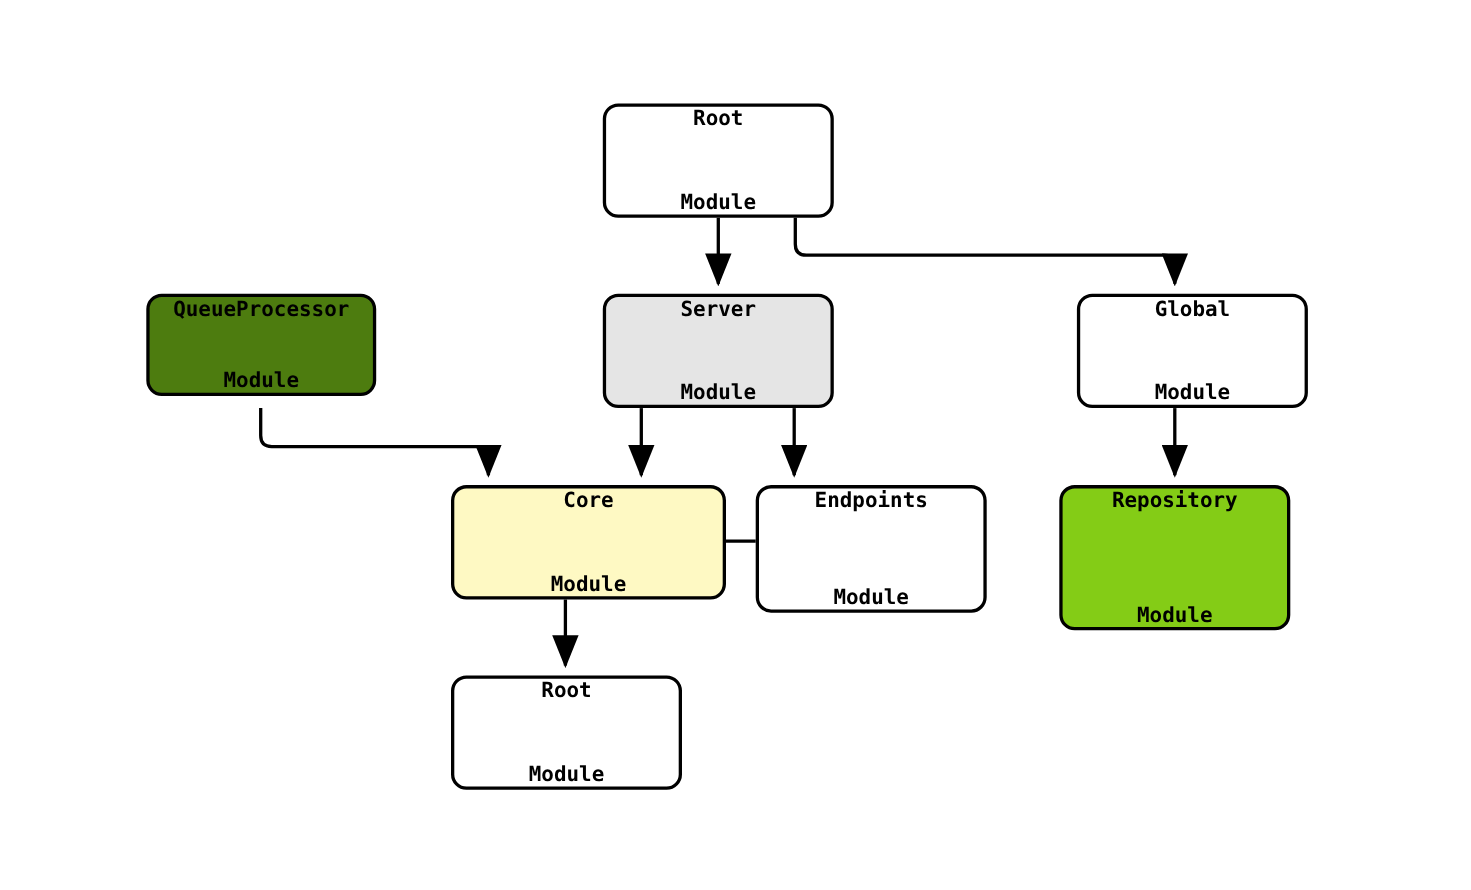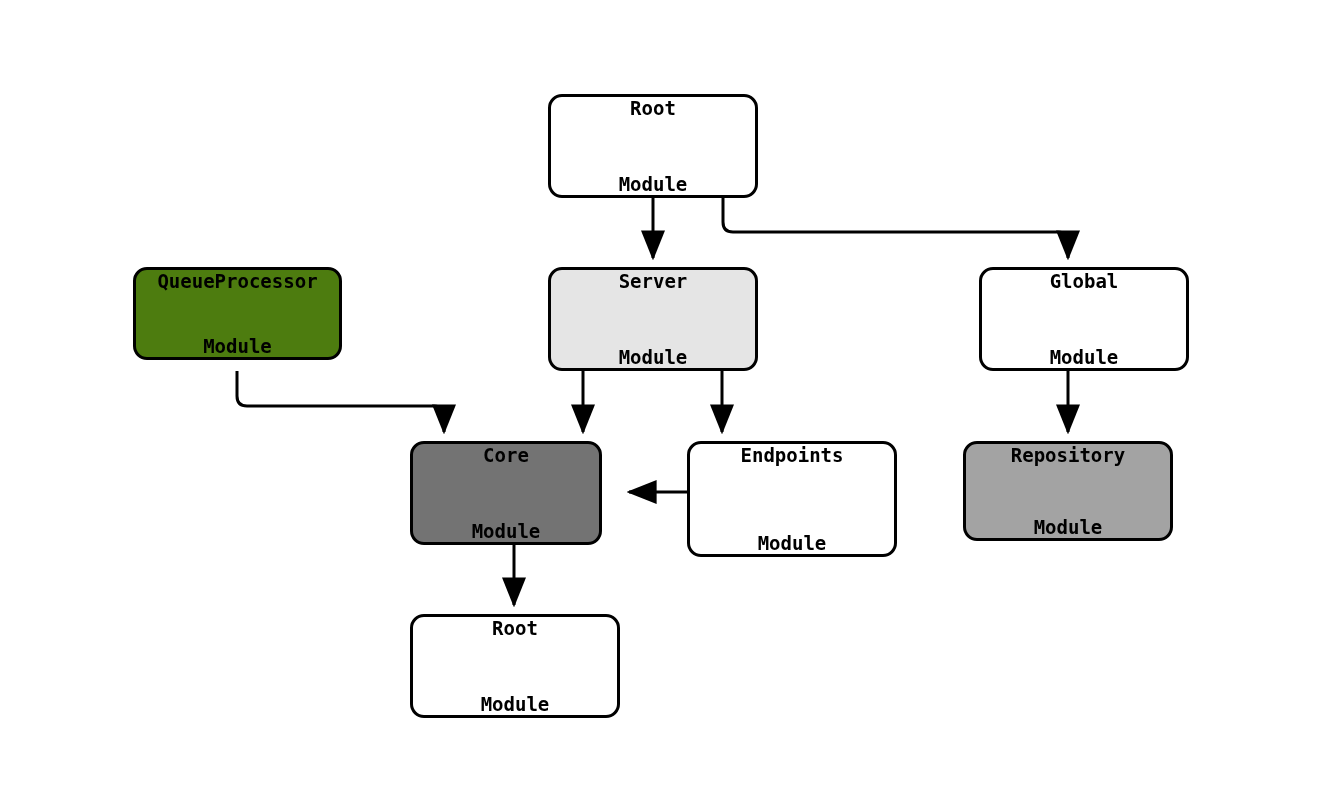--- a/index.html
+++ b/index.html
@@ -90,29 +90,29 @@
         <span class="node-line">Module</span>
       </div>
       <div class="node" style="left: 548px; top: 267px; width: 210px; height: 104px; background: #e5e5e5; border-color: rgb(0, 0, 0);">
         <span class="node-line">Server</span>
         <span class="node-line">Module</span>
       </div>
       <div class="node" style="left: 963px; top: 267px; width: 210px; height: 104px; background: rgb(255, 255, 255); border-color: rgb(0, 0, 0); margin-left: 16px;">
         <span class="node-line">Global</span>
         <span class="node-line">Module</span>
       </div>
-      <div class="node" style="left: 410px; top: 441px; width: 192px; height: 104px; background: #737373; border-color: rgb(0, 0, 0);">
+      <div class="node" style="left: 410px; top: 441px; width: 250px; height: 104px; background: #fef9c3; border-color: rgb(0, 0, 0);">
         <span class="node-line">Core</span>
         <span class="node-line">Module</span>
       </div>
       <div class="node" style="left: 687px; top: 441px; width: 210px; height: 116px; background: rgb(255, 255, 255); border-color: rgb(0, 0, 0);">
         <span class="node-line">Endpoints</span>
         <span class="node-line">Module</span>
       </div>
-      <div class="node" style="left: 963px; top: 441px; width: 210px; height: 100px; background: #a3a3a3; border-color: rgb(0, 0, 0);">
+      <div class="node" style="left: 963px; top: 441px; width: 210px; height: 132px; background: #84cc16; border-color: rgb(0, 0, 0);">
         <span class="node-line">Repository</span>
         <span class="node-line">Module</span>
       </div>
       <div class="node" style="left: 410px; top: 614px; width: 210px; height: 104px; background: rgb(255, 255, 255); border-color: rgb(0, 0, 0);">
         <span class="node-line">Root</span>
         <span class="node-line">Module</span>
       </div>
     </div>
 
 </div>

